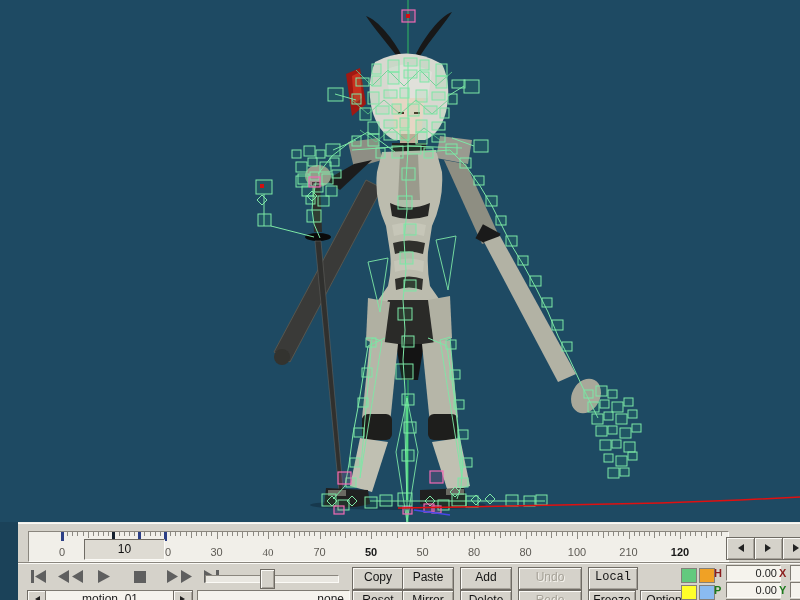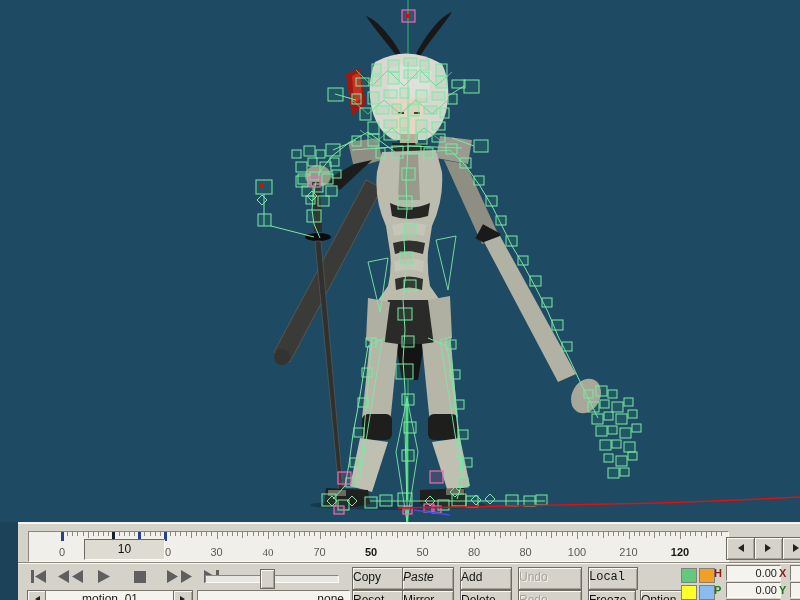--- a/index.html
+++ b/index.html
@@ -19,21 +19,21 @@
   .klabel.bold{color:#191919;font-weight:bold;}
   .kf{position:absolute;top:0;width:3px;height:9px;background:#2c3f86;}
   .cursor{position:absolute;top:0;width:3px;height:9px;background:#14202e;}
   #framebox{left:84px;top:539px;width:79px;height:19px;background:#dedbd3;
     border:1px solid;border-color:#6f6b64 #fbfaf6 #fbfaf6 #6f6b64;
     font-size:12px;color:#101010;text-align:center;line-height:18px;z-index:3;}
   .sep{left:18px;width:782px;height:1px;}
   
   .btn{position:absolute;height:21px;background:#d5d2ca;border:1px solid #6f6b64;
     box-shadow:inset 1px 1px 0 #fbfaf6,inset -1px -1px 0 #a6a29a;
-    font-size:12px;color:#141414;line-height:19px;cursor:default;}
+    font-size:12px;color:#141414;text-align:center;line-height:19px;cursor:default;}
   .btn.disabled{color:#a6a298;text-shadow:1px 1px 0 #f4f2ec;}
   .sbtn{position:absolute;background:#d5d2ca;border:1px solid #6f6b64;
     box-shadow:inset 1px 1px 0 #fbfaf6,inset -1px -1px 0 #a6a29a;}
   .tri-l{width:0;height:0;border:4px solid transparent;border-right:6px solid #222;
     position:absolute;left:6px;top:5px;}
   .tri-r{width:0;height:0;border:4px solid transparent;border-left:6px solid #222;
     position:absolute;left:9px;top:5px;}
   .tri-l.sm{border-width:3px;border-right-width:5px;left:4px;top:5px;}
   .tri-r.sm{border-width:3px;border-left-width:5px;left:6px;top:5px;}
   
@@ -490,21 +490,21 @@
     </svg></div>
 <div class="tp" style="left:202px;width:20px;"><svg width="20" height="16">
       <polygon points="2,1 13,7.5 2,14" fill="#5f5f5f"></polygon>
       <rect x="14" y="1" width="3" height="13" fill="#5f5f5f"></rect>
     </svg></div>
 
 <div class="abs" id="slider-track"></div>
 <div class="sbtn" id="slider-handle"></div>
 
 <div class="btn" style="left:352px;top:567px;width:50px;">Copy</div>
-<div class="btn" style="left:402px;top:567px;width:50px;font-style:italic;">Paste</div>
+<div class="btn" style="left:402px;top:567px;width:50px;">Paste</div>
 <div class="btn" style="left:460px;top:567px;width:50px;">Add</div>
 <div class="btn disabled" style="left:518px;top:567px;width:62px;">Undo</div>
 <div class="btn" style="left:588px;top:567px;width:48px;font-family:Liberation Mono, monospace;">Local</div>
 
 <div class="btn" style="left:352px;top:590px;width:50px;">Reset</div>
 <div class="btn" style="left:402px;top:590px;width:50px;">Mirror</div>
 <div class="btn" style="left:460px;top:590px;width:50px;">Delete</div>
 <div class="btn disabled" style="left:518px;top:590px;width:62px;">Redo</div>
 <div class="btn" style="left:588px;top:590px;width:46px;">Freeze</div>
 <div class="btn" style="left:640px;top:590px;width:46px;">Option</div>

